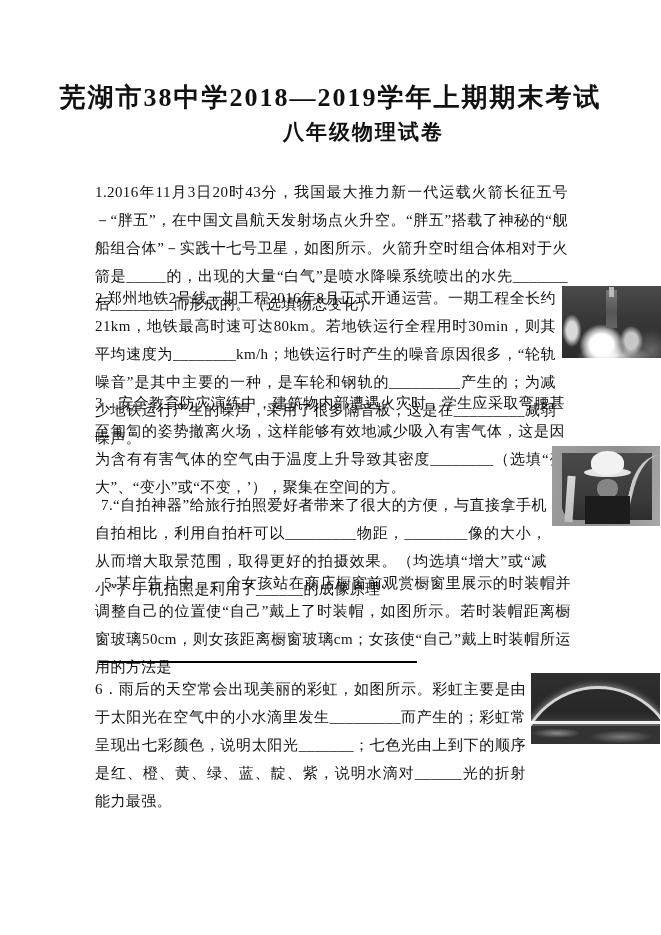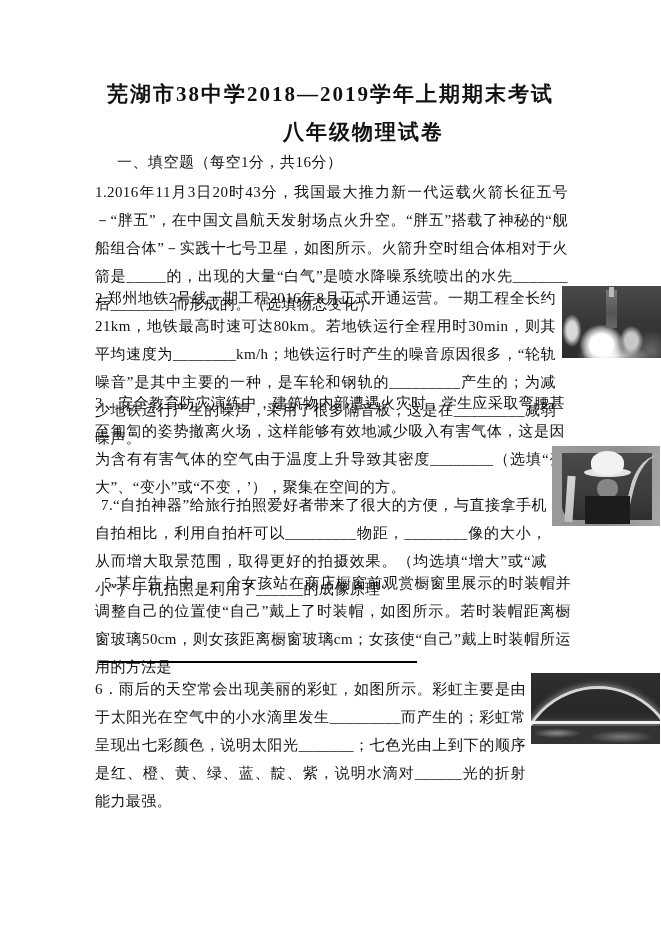--- a/index.html
+++ b/index.html
@@ -7,21 +7,21 @@
     position:relative;
     width:661px; height:935px;
     margin:0 auto;
     background:#ffffff;
     color:#111;
     font-family:"Liberation Serif","DejaVu Serif",serif;
     overflow:hidden;
   }
   .title1 {
     position:absolute; top:80px; left:0; width:100%;
-    text-align:center; font-size:21px; font-weight:bold;
+    text-align:center; font-size:26px; font-weight:bold;
     letter-spacing:2px; margin:0;
   }
   .title2 {
     position:absolute; top:118px; left:0; width:100%;
     text-align:center; font-size:21px; font-weight:bold;
     letter-spacing:2px; margin:0;padding-left:33px;
   }
   .sec-heading {
     position:absolute; top:153px; left:117px;
     font-size:15px; margin:0; letter-spacing:0.5px;
@@ -122,21 +122,20 @@
 </style>
 </head>
 <body>
 
 <div class="page">
 
   <h1 class="title1">芜湖市38中学2018—2019学年上期期末考试</h1>
 
   <h2 class="title2">八年级物理试卷</h2>
 
-  <p class="sec-heading">一、填空题（每空1分，共16分）</p>
 
   <p class="q q1">1.2016年11月3日20时43分，我国最大推力新一代运载火箭长征五号－“胖五”，在中国文昌航天发射场点火升空。“胖五”搭载了神秘的“舰船组合体”－实践十七号卫星，如图所示。火箭升空时组合体相对于火箭是_____的，出现的大量“白气”是喷水降噪系统喷出的水先_______后________而形成的。（选填物态变化）</p>
 
   <p class="q q2">2.郑州地铁2号线一期工程2016年8月正式开通运营。一期工程全长约21km，地铁最高时速可达80km。若地铁运行全程用时30min，则其平均速度为________km/h；地铁运行时产生的噪音原因很多，“轮轨噪音”是其中主要的一种，是车轮和钢轨的_________产生的；为减少地铁运行产生的噪声，采用了很多隔音板，这是在_________减弱噪声。</p>
 
   <p class="q q3">3．安全教育防灾演练中，建筑物内部遭遇火灾时，学生应采取弯腰甚至匍匐的姿势撤离火场，这样能够有效地减少吸入有害气体，这是因为含有有害气体的空气由于温度上升导致其密度________（选填“变大”、“变小”或“不变，’），聚集在空间的方。</p>
 
   <p class="q q4">7.“自拍神器”给旅行拍照爱好者带来了很大的方便，与直接拿手机自拍相比，利用自拍杆可以_________物距，________像的大小，从而增大取景范围，取得更好的拍摄效果。（均选填“增大”或“减小”）手机拍照是利用了______的成像原理‘</p>
 
   <p class="q q5">5.某广告片中，一个女孩站在商店橱窗前观赏橱窗里展示的时装帽并调整自己的位置使“自己”戴上了时装帽，如图所示。若时装帽距离橱窗玻璃50cm，则女孩距离橱窗玻璃cm；女孩使“自己”戴上时装帽所运用的方法是</p>

